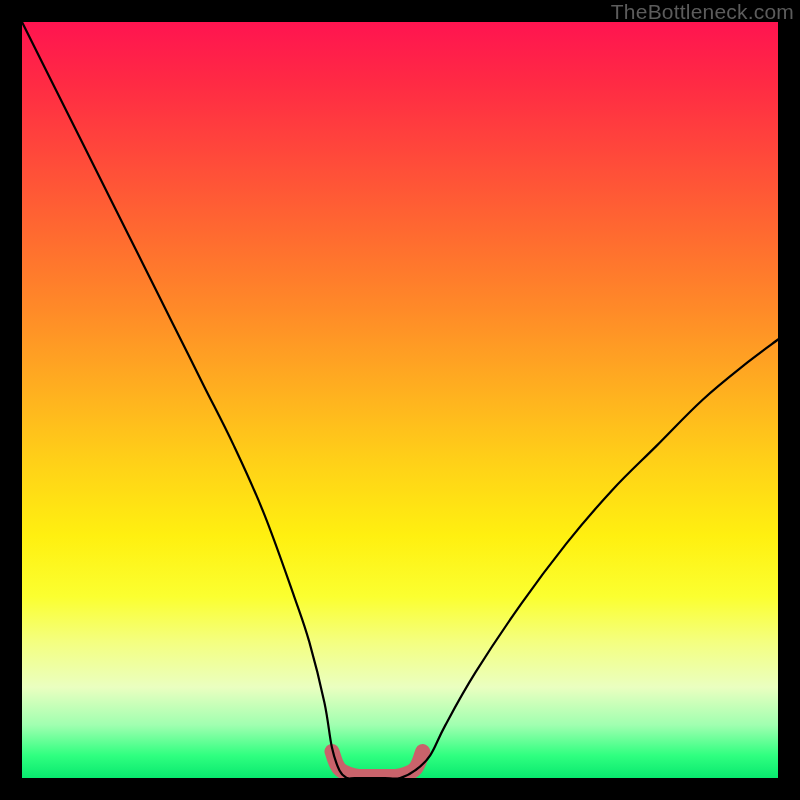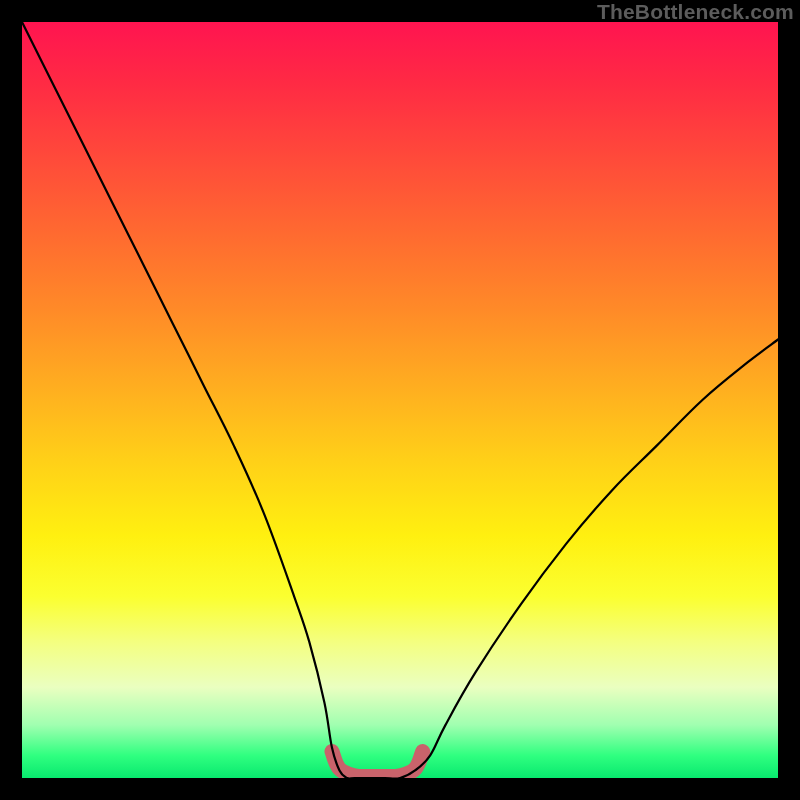--- a/index.html
+++ b/index.html
@@ -41,21 +41,21 @@
       #30ff80 97%,
       #08e96e 100%
     );
   }
   .watermark {
     position: absolute;
     top: 0px;
     right: 6px;
     color: #5c5c5c;
     font-size: 21px;
-    font-weight: 700;
+    font-weight: 400;
     letter-spacing: 0.2px;
     user-select: none;
     margin-left: 28px;
   }
   svg.curve {
     position: absolute;
     left: 0;
     top: 0;
     width: 756px;
     height: 756px;

